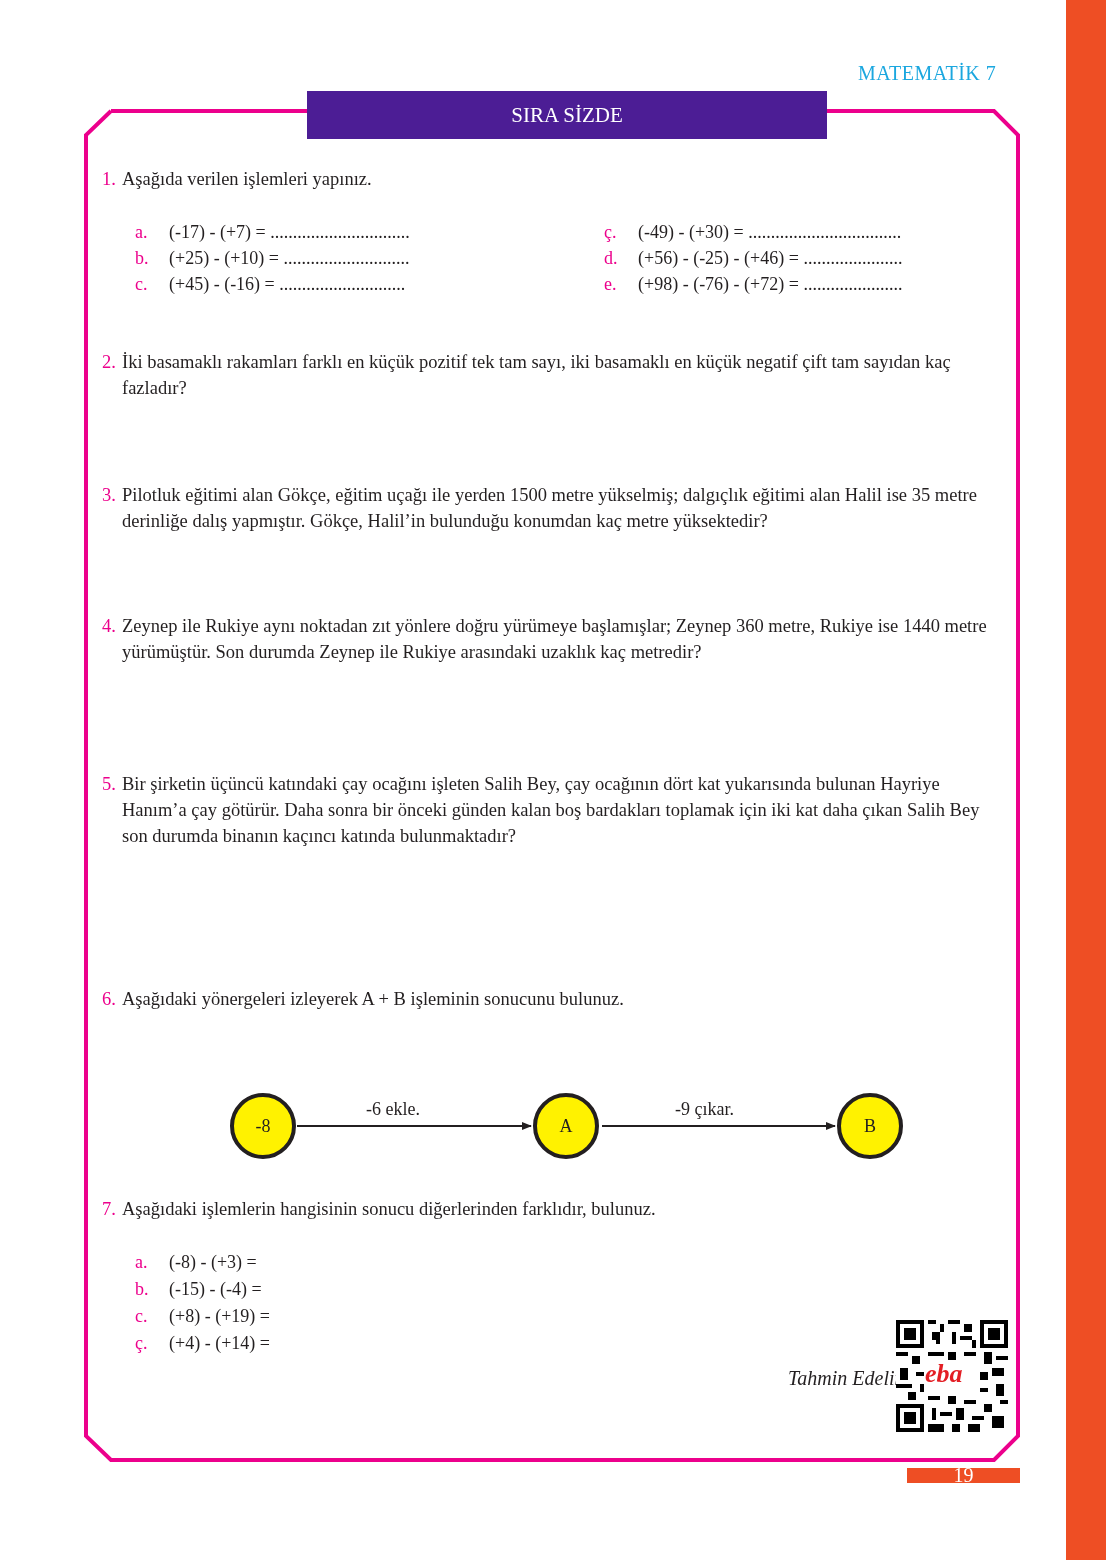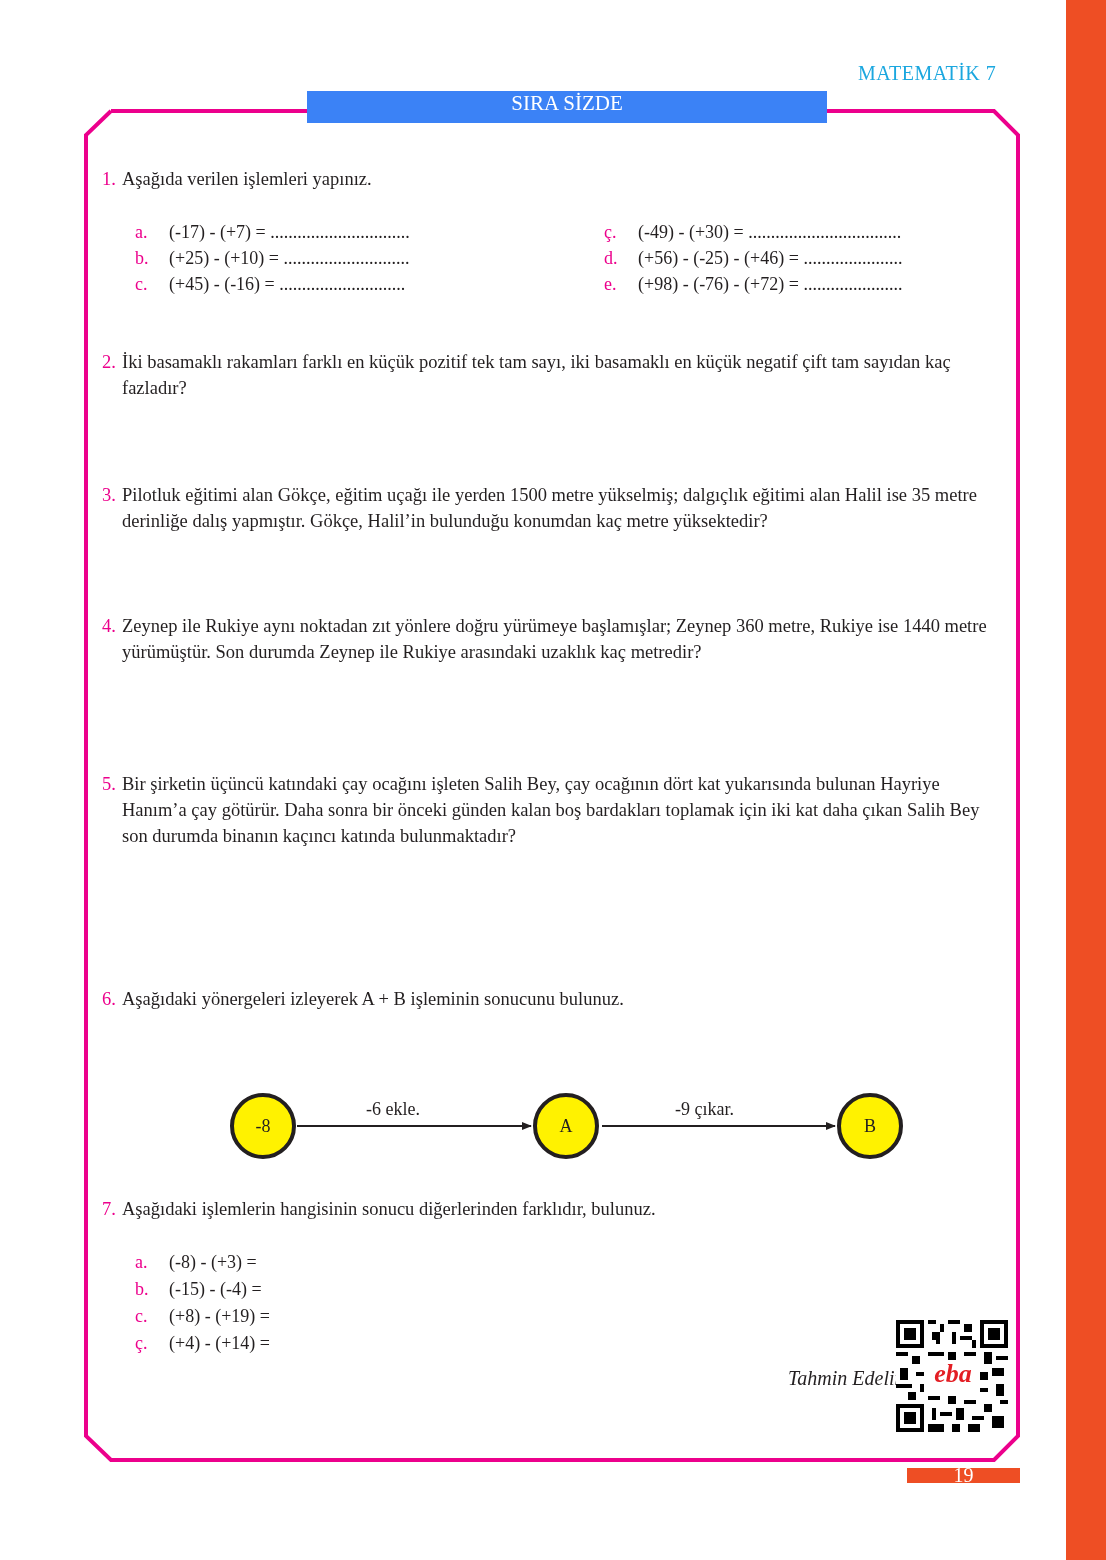--- a/index.html
+++ b/index.html
@@ -9,23 +9,23 @@
     font-family: "Liberation Serif", "DejaVu Serif", serif;
     color: #231f20;
   }
   .side-bar { position: absolute; left: 1066px; top: 0; width: 40px; height: 1560px; background: #ee4e24; }
   .header-title {
     position: absolute; left: 858px; top: 62px; width: 180px;
     font-size: 20px; color: #1ba7df; letter-spacing: 0.5px; white-space: nowrap;
   }
   .frame-svg { position: absolute; left: 0; top: 0; }
   .banner {
-    position: absolute; left: 307px; top: 91px; width: 520px; height: 32px;
-    background: #3b82f6; color: #fff; font-size: 21px;
-    display: flex; align-items: flex-start; justify-content: center;
+    position: absolute; left: 307px; top: 91px; width: 520px; height: 48px;
+    background: #4c1d95; color: #fff; font-size: 21px;
+    display: flex; align-items: center; justify-content: center;
   }
   .q { position: absolute; left: 102px; font-size: 18.5px; line-height: 26px; }
   .q .num { position: absolute; left: 0; top: 0; color: #ec008c; }
   .q .text { margin-left: 20px; width: 880px; }
   .opt { position: absolute; font-size: 18px; line-height: 26px; white-space: nowrap; }
   .opt .lbl { color: #ec008c; display: inline-block; width: 34px; }
   .diagram { position: absolute; left: 0; top: 0; }
   .node {
     position: absolute; width: 66px; height: 66px; border-radius: 50%;
     background: #fff200; border: 4px solid #231f20; box-sizing: border-box;
@@ -192,17 +192,17 @@
     <rect x="8" y="26" width="4" height="2"></rect>
       <rect x="14" y="26" width="2" height="2"></rect>
       <rect x="18" y="26" width="3" height="2"></rect>
       <rect x="10" y="5" width="1" height="1"></rect>
     <rect x="26" y="20" width="2" height="1"></rect>
       <rect x="3" y="18" width="2" height="2"></rect>
   </g>
 
   <rect x="7" y="10" width="14" height="8" fill="#fff"></rect>
 </svg>
-<div style="position:absolute; left:925px; top:1359px; width:56px; text-align:center; font-family:'Liberation Serif', serif; font-style:italic; font-weight:bold; font-size:26px; color:#e31e24; line-height:30px;">eba</div>
+<div style="position:absolute; left:925px; top:1359px; width:56px; text-align:left; font-family:'Liberation Serif', serif; font-style:italic; font-weight:bold; font-size:26px; color:#e31e24; line-height:30px;">eba</div>
 
 <div class="page-num">
   <span>19</span>
 </div>
 
 </body></html>

